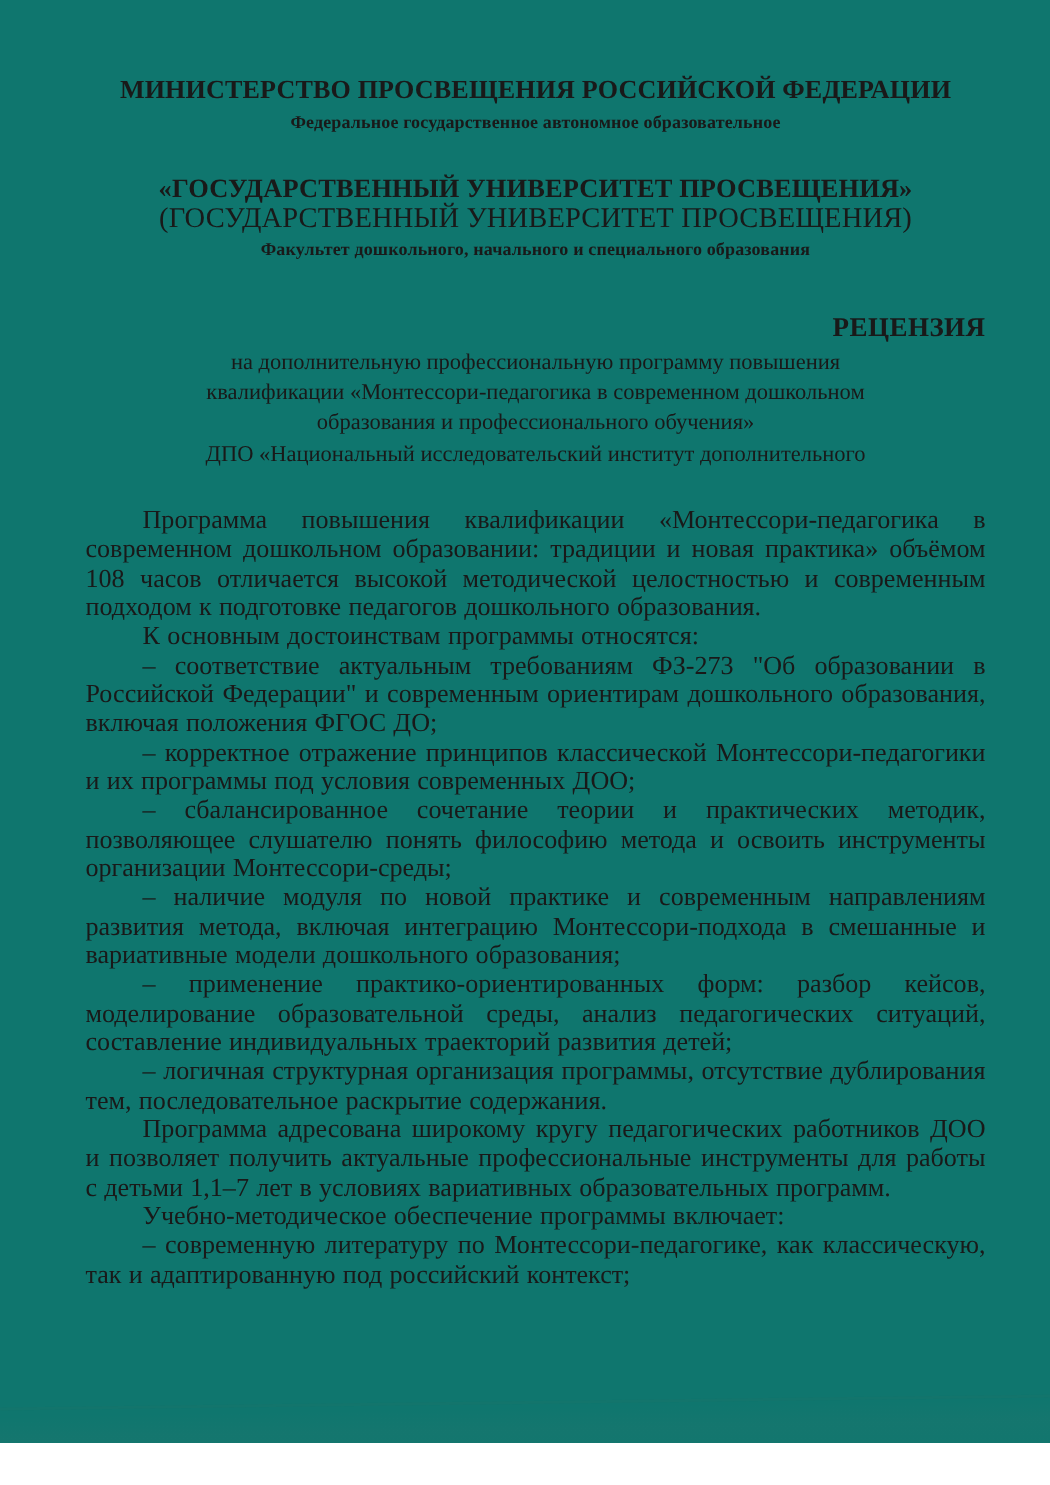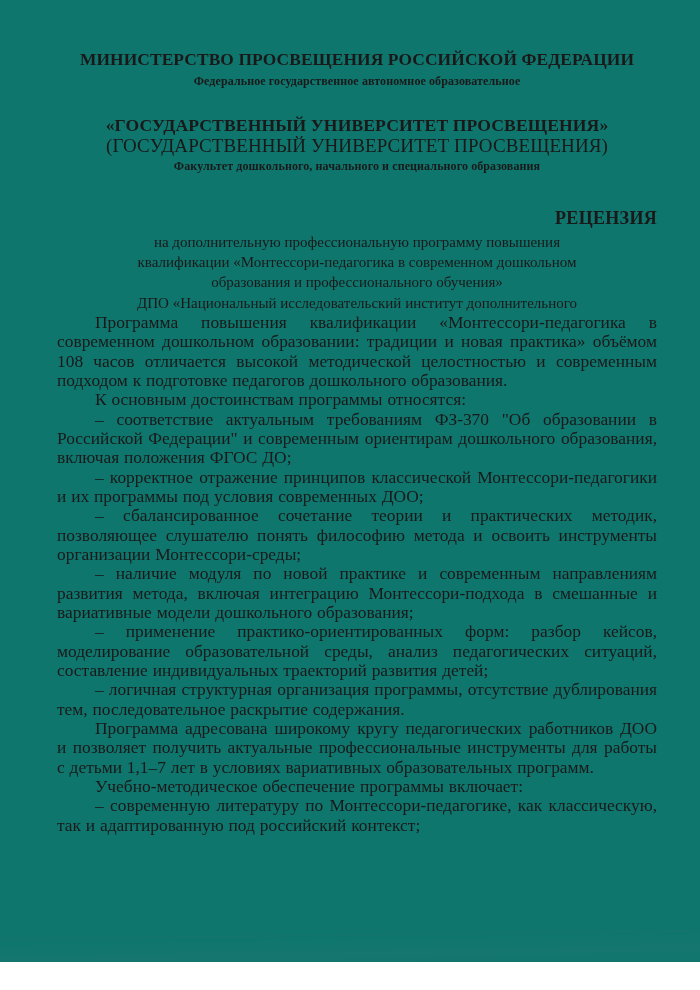--- a/index.html
+++ b/index.html
@@ -54,21 +54,21 @@
     letter-spacing: 0.3px;
   }
   .doc-subtitle { margin-top: 3px; }
   .doc-subtitle .sub-line {
     text-align: center;
     font-size: 15px;
     line-height: 20.2px;
   }
 
   
-  .body-text { margin-top: 0; }
+  .body-text { margin-top: 24px; }
   .body-text p {
     margin: 0;
     font-size: 17.4px;
     line-height: 19.35px;
     text-align: justify;
     text-indent: 38px;
     word-spacing: 0.5px;
   }
 
   
@@ -110,21 +110,21 @@
     <div class="doc-subtitle">
       <div class="sub-line">на дополнительную профессиональную программу повышения</div>
       <div class="sub-line">квалификации «Монтессори-педагогика в современном дошкольном</div>
       <div class="sub-line">образования и профессионального обучения»</div>
       <div class="sub-line">ДПО «Национальный исследовательский институт дополнительного</div>
     </div>
 
     <div class="body-text">
       <p>Программа повышения квалификации «Монтессори-педагогика в современном дошкольном образовании: традиции и новая практика» объёмом 108 часов отличается высокой методической целостностью и современным подходом к подготовке педагогов дошкольного образования.</p>
       <p>К основным достоинствам программы относятся:</p>
-      <p>– соответствие актуальным требованиям ФЗ-370 "Об образовании в Российской Федерации" и современным ориентирам дошкольного образования, включая положения ФГОС ДО;</p>
+      <p>– соответствие актуальным требованиям ФЗ-273 "Об образовании в Российской Федерации" и современным ориентирам дошкольного образования, включая положения ФГОС ДО;</p>
       <p>– корректное отражение принципов классической Монтессори-педагогики и их программы под условия современных ДОО;</p>
       <p>– сбалансированное сочетание теории и практических методик, позволяющее слушателю понять философию метода и освоить инструменты организации Монтессори-среды;</p>
       <p>– наличие модуля по новой практике и современным направлениям развития метода, включая интеграцию Монтессори-подхода в смешанные и вариативные модели дошкольного образования;</p>
       <p>– применение практико-ориентированных форм: разбор кейсов, моделирование образовательной среды, анализ педагогических ситуаций, составление индивидуальных траекторий развития детей;</p>
       <p>– логичная структурная организация программы, отсутствие дублирования тем, последовательное раскрытие содержания.</p>
       <p>Программа адресована широкому кругу педагогических работников ДОО и позволяет получить актуальные профессиональные инструменты для работы с детьми 1,1–7 лет в условиях вариативных образовательных программ.</p>
       <p>Учебно-методическое обеспечение программы включает:</p>
       <p>– современную литературу по Монтессори-педагогике, как классическую, так и адаптированную под российский контекст;</p>
     </div>
 

